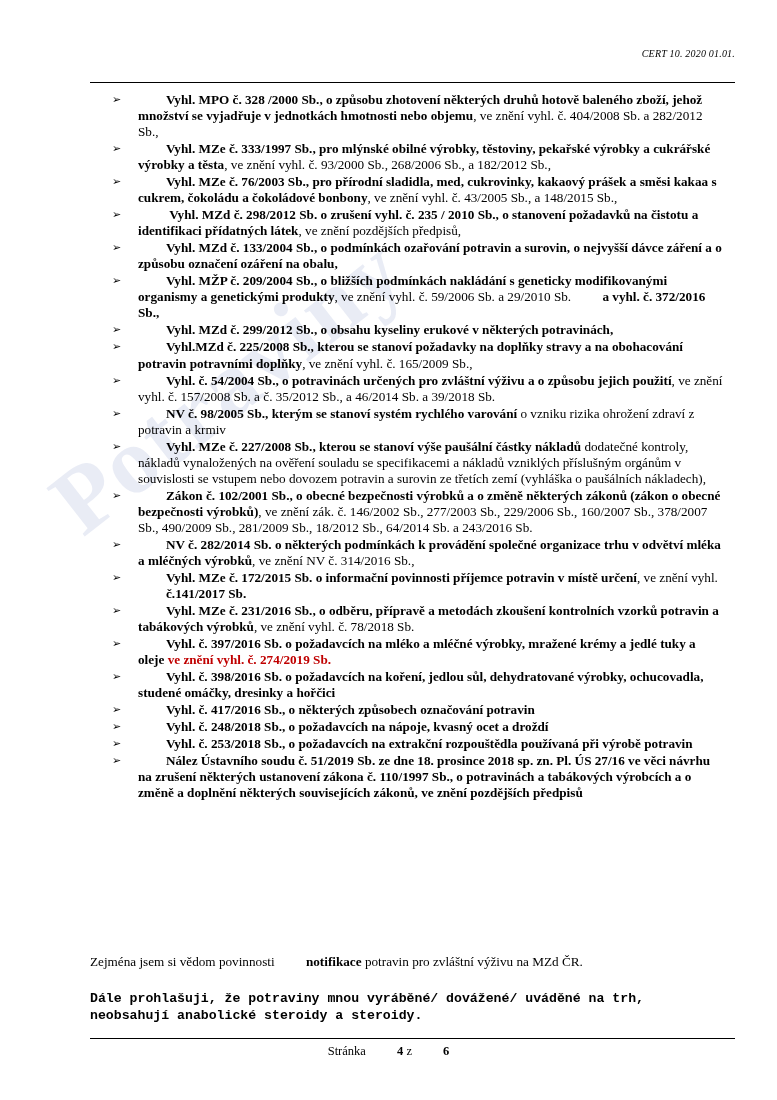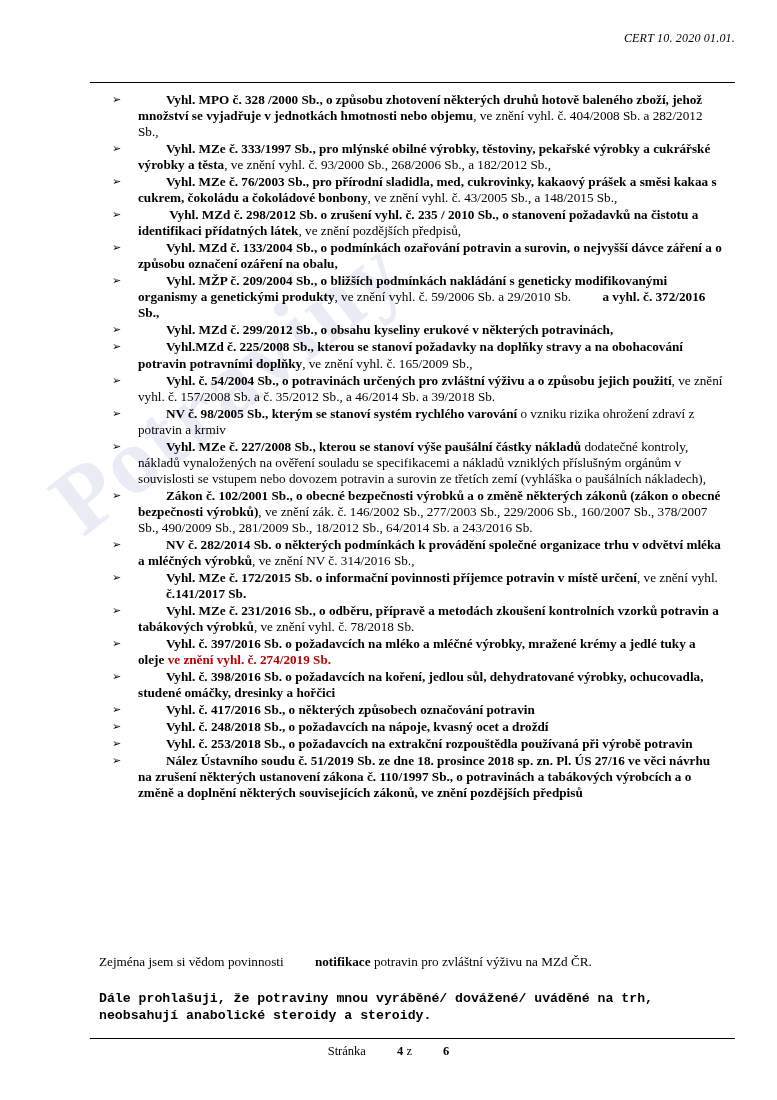--- a/index.html
+++ b/index.html
@@ -42,23 +42,23 @@
   }
 
   .content {
     position: relative;
     z-index: 2;
   }
 
   .doc-header {
     position: absolute;
     right: 42px;
-    top: 31px;
+    top: 48px;
     font-style: italic;
-    font-size: 12px;
+    font-size: 10px;
     letter-spacing: 0.2px;
   }
 
   .rule-top {
     position: absolute;
     left: 90px;
     top: 82px;
     width: 645px;
     border-top: 1px solid #000;
   }
@@ -86,21 +86,21 @@
     font-size: 11px;
     line-height: 1.45;
   }
   .li .txt { display: block; }
 
   b, .b { font-weight: 700; margin-left: 28px; }
   .red { color: #c00000; font-weight: 700; }
 
   .para {
     position: absolute;
-    left: 99px;
+    left: 90px;
     width: 640px;
     font-size: 13.2px;
     line-height: 1.3;
   }
   .para-1 { top: 953px; }
   .para-2 { top: 990px; font-weight: 700; font-family: Liberation Mono, monospace; }
 
   .rule-bottom {
     position: absolute;
     left: 90px;

